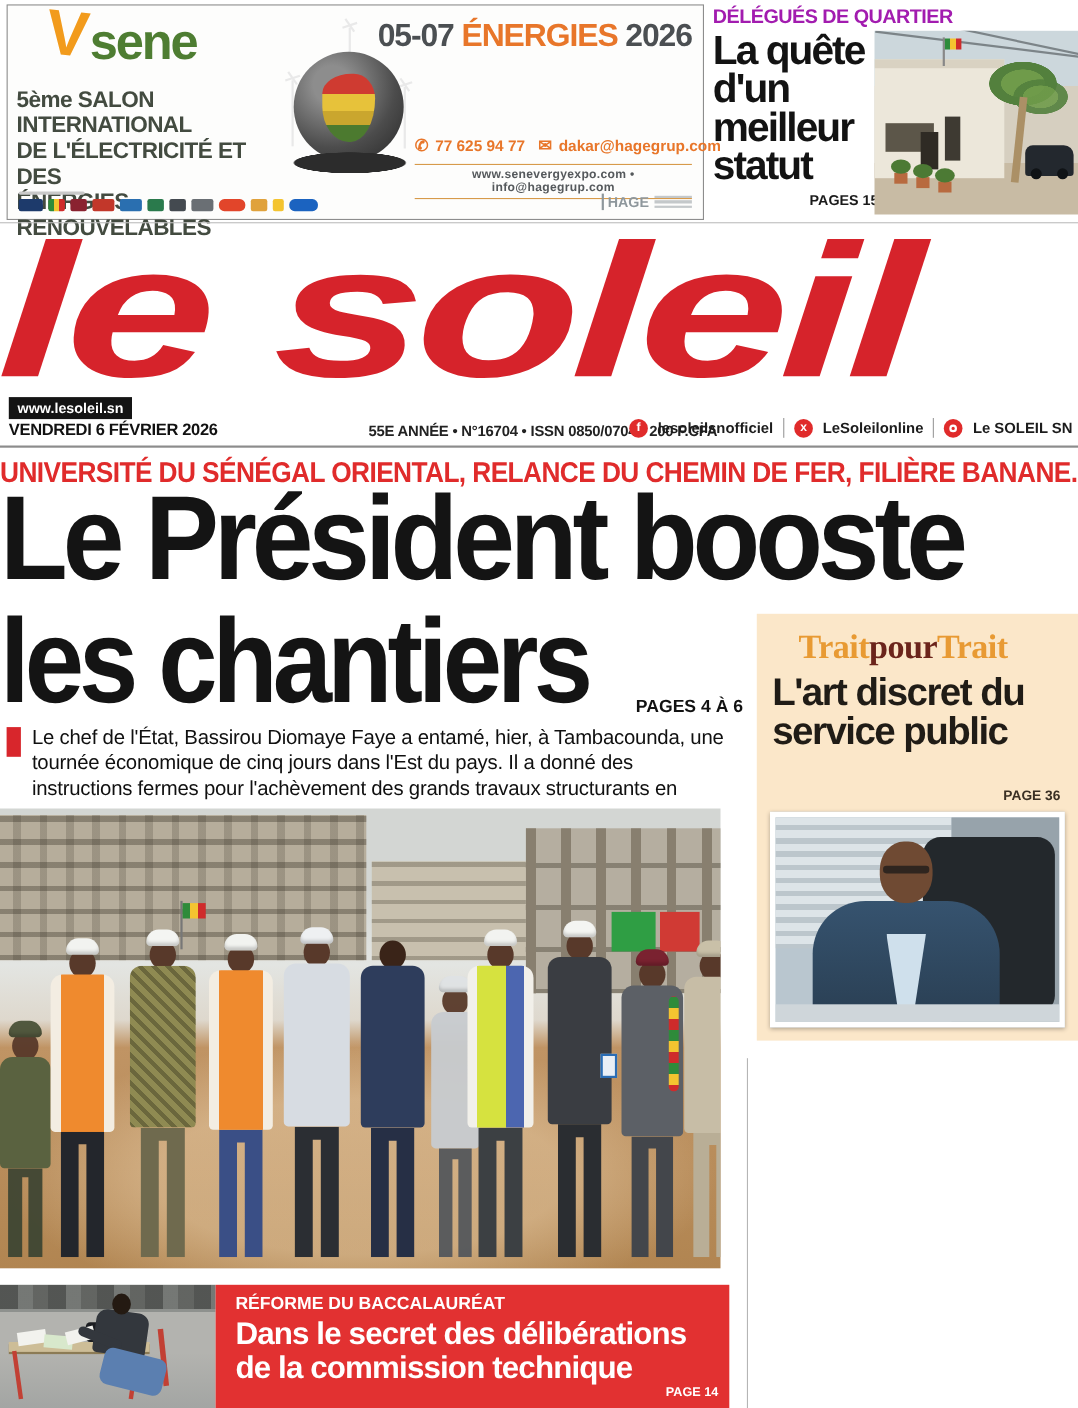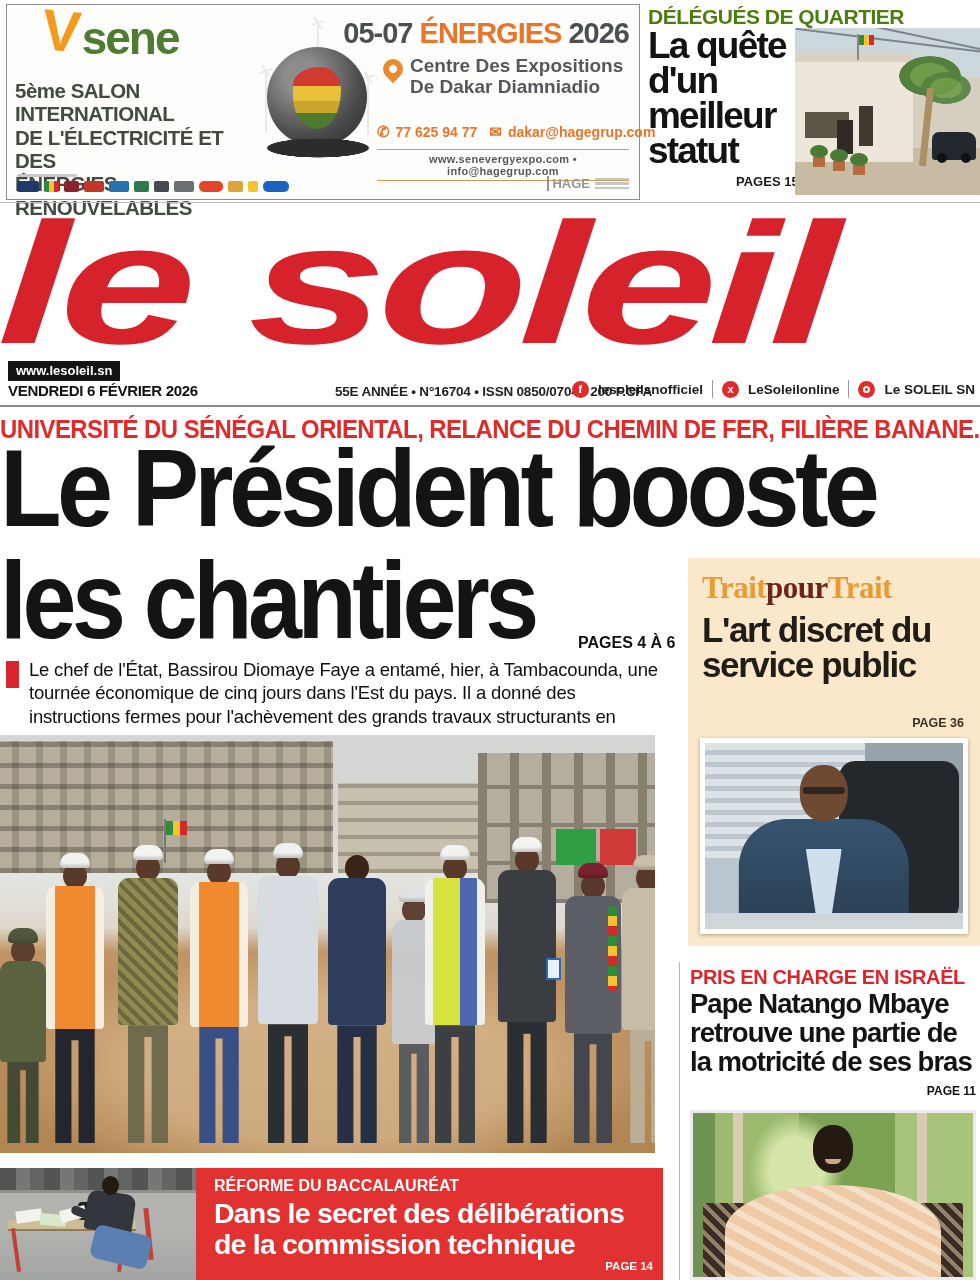--- a/index.html
+++ b/index.html
@@ -39,21 +39,21 @@
   .ad-web { right:10px; top:144px; width:252px; font-size:11px; font-weight:bold; color:#55595c; text-align:center; padding:3px 0; border-top:1px solid #d79a4a; border-bottom:1px solid #d79a4a; letter-spacing:0.3px; }
   .ad-logos { left:10px; bottom:7px; display:flex; gap:5px; align-items:center; }
   .ad-logos i { display:block; width:15px; height:11px; border-radius:2px; }
   .ad-logos .bar { position:absolute; top:-7px; left:0; width:60px; height:3px; background:#c9c9c9; }
   .hage { right:10px; bottom:8px; display:flex; gap:5px; align-items:center; }
   .hage .mark { font-size:13px; font-weight:bold; color:#8e979c; border-left:2px solid #8e979c; padding-left:3px; }
   .hage .lines i { display:block; width:34px; height:2.5px; background:#c4c8ca; margin:2px 0; }
 
   
   #quartier { left:648px; top:0; width:332px; height:202px; }
-  .q-kicker { left:0; top:5px; font-size:21px; font-weight:900; color:#4d7c0f; letter-spacing:-0.5px; }
+  .q-kicker { left:0; top:5px; font-size:18px; font-weight:900; color:#a21caf; letter-spacing:-0.5px; }
   .q-head { left:0; top:28px; width:150px; font-size:37px; font-weight:900; color:#131313; line-height:0.95; letter-spacing:-1.8px; }
   .q-pages { left:88px; top:174px; font-size:13px; font-weight:900; color:#1a1a1a; }
   .q-photo { left:147px; top:28px; width:185px; height:167px; overflow:hidden; background:linear-gradient(180deg,#ccd7dc 0 30%, #d6cfc0 30% 72%, #c8bba4 72%); }
   .q-bldg { position:absolute; left:0; top:26px; width:118px; height:108px; background:#ece7da; border-top:8px solid #d9d2c2; }
   .q-bldg .win1 { position:absolute; left:10px; top:50px; width:44px; height:26px; background:#5c5649; }
   .q-bldg .win2 { position:absolute; left:64px; top:44px; width:14px; height:40px; background:#3e3a32; }
   .q-door { position:absolute; left:42px; top:92px; width:16px; height:34px; background:#2f2b24; }
   .q-flagpole { position:absolute; left:62px; top:6px; width:2px; height:26px; background:#888; }
   .q-flag { position:absolute; left:64px; top:7px; width:15px; height:10px; background:linear-gradient(90deg,#2e8b3a 0 33%, #f4c430 33% 66%, #cf2b2b 66%); }
   .q-palm-trunk { position:absolute; left:128px; top:60px; width:7px; height:78px; background:#ab9066; transform:rotate(6deg); }
@@ -109,21 +109,21 @@
   .fig.back { z-index:2; opacity:.95; }
   .fig .hat { width:30px; height:15px; border-radius:15px 15px 5px 5px; margin-bottom:-5px; position:relative; z-index:2; box-shadow:inset 0 -3px 3px rgba(0,0,0,.18); }
   .fig .head { width:24px; height:26px; background:#58392a; border-radius:50%; }
   .fig .torso { width:100%; flex:1.25; border-radius:11px 11px 4px 4px; margin-top:-3px; position:relative; }
   .fig .legs { width:68%; flex:1; clip-path:polygon(0 0,100% 0,100% 100%,59% 100%,59% 10%,41% 10%,41% 100%,0 100%); }
   .fig .sash { position:absolute; right:4px; top:10px; width:9px; height:86px; background:repeating-linear-gradient(180deg,#2e8b3a 0 10px,#f4c430 10px 20px,#cf2b2b 20px 30px); border-radius:4px; }
   .fig .folder { position:absolute; right:-5px; top:58%; width:15px; height:22px; background:#e9eff6; border:2px solid #2a6db5; }
 
   
   #trait-box { left:688px; top:558px; width:292px; height:388px; background:#fbe7c9; padding:12px 14px; }
-  .trait-brand { font-family:"Liberation Serif", serif; font-size:31px; font-weight:bold; letter-spacing:-0.5px; }
+  .trait-brand { font-family:"Liberation Serif", serif; font-size:31px; font-weight:bold; letter-spacing:-0.5px;margin-left:24px; }
   .trait-brand .o { color:#e89a33; }
   .trait-brand .m { color:#6b241b; }
   .trait-kicker { margin-top:8px; font-size:19.5px; font-weight:900; color:#eca43c; line-height:1.12; white-space:pre-line; letter-spacing:-0.5px; }
   .trait-head { margin-top:6px; font-size:35px; font-weight:900; color:#201c16; line-height:1.0; letter-spacing:-1.4px; width:250px; }
   .trait-page { position:absolute; right:16px; top:158px; font-size:12.5px; font-weight:900; color:#3a3024; }
   .coly-photo { position:absolute; left:12px; top:180px; width:268px; height:196px; background:#b9c6cf; border:5px solid #fff; box-shadow:0 1px 4px rgba(0,0,0,.3); overflow:hidden; }
   .coly-blinds { position:absolute; left:0; top:0; width:62%; height:64%; background:repeating-linear-gradient(180deg,#dde4e8 0 7px,#bcc6cc 7px 12px); }
   .coly-wall { position:absolute; right:0; top:0; width:38%; height:100%; background:#97a3ab; }
   .coly-desk { position:absolute; left:0; bottom:0; width:100%; height:16px; background:#cfd6da; }
   .coly-chair { position:absolute; left:52%; top:18px; width:120px; height:160px; background:#23282c; border-radius:16px; }
@@ -189,25 +189,20 @@
       <div class="africa"></div>
       <div class="grass"></div>
     </div>
 
     <div class="ad-dates abs">
       <span>05-07</span>
       <span class="month">ÉNERGIES</span>
       <span>2026</span>
     </div>
 
-    <div class="ad-venue abs">
-      <div class="pin"></div>
-      <div class="vtext">Centre Des Expositions
-De Dakar Diamniadio</div>
-    </div>
 
     <div class="ad-contact abs">
       <span class="ic">✆</span>
       <span>77 625 94 77</span>
       <span class="sep"></span>
       <span class="ic">✉</span>
       <span>dakar@hagegrup.com</span>
     </div>
 
     <div class="ad-web abs">www.senevergyexpo.com  •  info@hagegrup.com</div>
@@ -388,35 +383,20 @@
         <div class="coly-torso"></div>
         <div class="coly-shirt"></div>
         <div class="coly-head"></div>
         <div class="coly-glasses"></div>
       </div>
       <div class="coly-desk"></div>
     </div>
   </div>
 
   <div class="col-rule abs"></div>
-  <div id="israel" class="abs">
-    <div class="is-kicker abs">PRIS EN CHARGE EN ISRAËL</div>
-    <div class="is-head abs">Pape Natango Mbaye retrouve une partie de la motricité de ses bras</div>
-    <div class="is-page abs">PAGE 11</div>
-    <div class="mbaye-photo abs">
-      <div class="mb-light"></div>
-      <div class="mb-bar" style="left:40px"></div>
-      <div class="mb-bar" style="right:46px"></div>
-      <div class="mb-wing" style="left:10px"></div>
-      <div class="mb-wing" style="right:10px"></div>
-      <div class="mb-garment"></div>
-      <div class="mb-head"></div>
-      <div class="mb-smile"></div>
-    </div>
-  </div>
 
   <div id="class-photo" class="abs">
     <div class="cl-clutter"></div>
     <div class="cl-desk"></div>
     <div class="cl-leg" style="left:14px;top:60px;transform:rotate(-8deg)"></div>
     <div class="cl-leg" style="left:120px;top:60px;transform:rotate(8deg)"></div>
     <div class="cl-chairback"></div>
     <div class="cl-bag"></div>
     <div class="cl-paper" style="left:16px;top:42px"></div>
     <div class="cl-paper green" style="left:40px;top:46px;transform:rotate(5deg)"></div>

